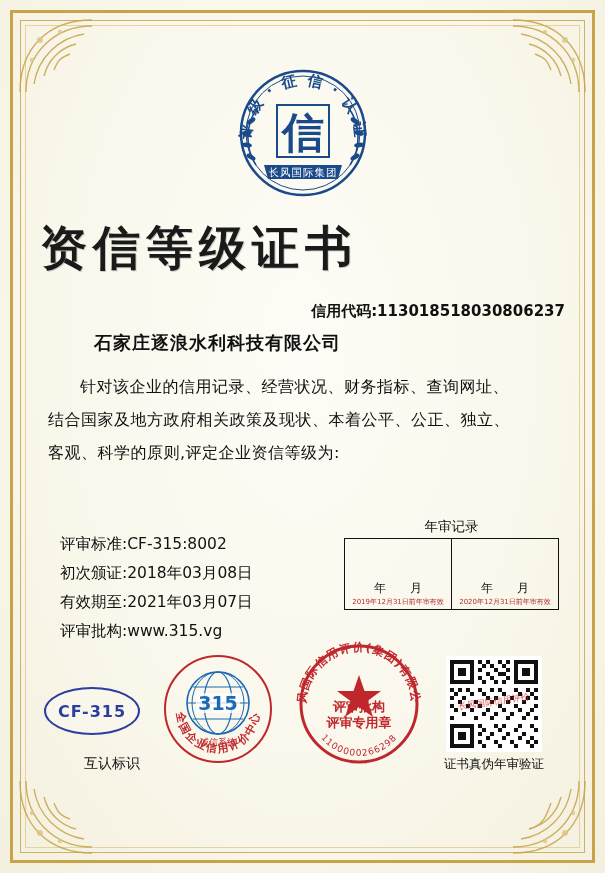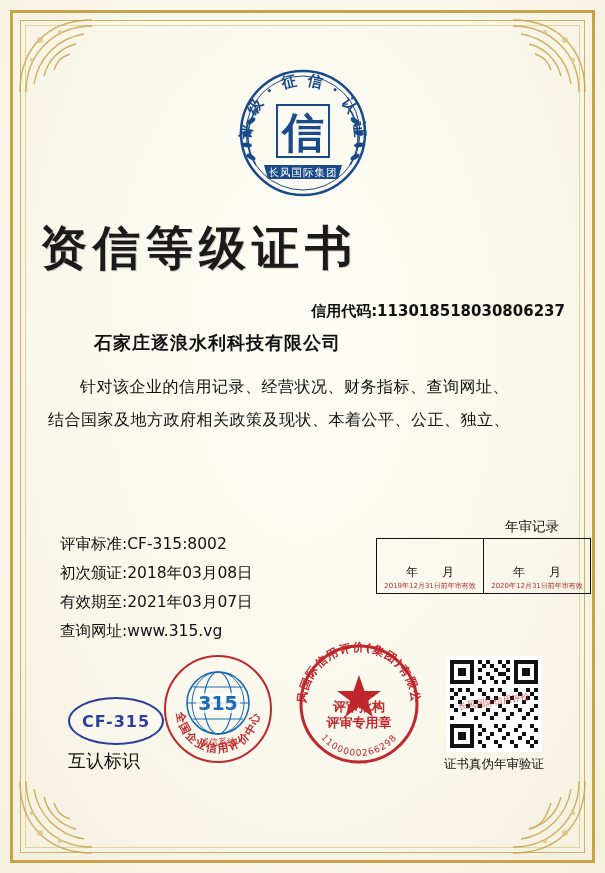--- a/index.html
+++ b/index.html
@@ -155,30 +155,29 @@
   .review-box {
     position: absolute;
     top: 478px;
     right: 6px;
     width: 215px;
   }
   .review-title {
     font-family: Liberation Serif, serif;
     font-size: 13.5px;
     color: #111;
-    text-align: right;
+    text-align: center;
     padding-bottom: 2px;
   }
   .review-table {
     border: 1px solid #111;
     border-collapse: collapse;
     width: 100%;
-    height: 56px;
+    height: 72px;
     table-layout: fixed;
-    margin-left: 32px;
   }
   .review-table td {
     border: 1px solid #111;
     vertical-align: bottom;
     text-align: center;
     position: relative;
     padding: 0;
   }
   .cell-ym {
     font-family: "DejaVu Sans", sans-serif;
@@ -199,30 +198,31 @@
   
   .seal-row {
     position: absolute;
     bottom: 42px;
     left: 0;
     right: 0;
     height: 140px;
   }
   .seal-caption {
     font-family: Liberation Mono, monospace;
-    font-size: 18px;
-    color: #111;
-    margin-top: 4px;
+    font-size: 14px;
+    color: #111;
+    margin-top: 20px;
   }
 
   .cf315 {
     position: absolute;
-    left: 28px;
+    left: 4px;
     bottom: 18px;
     width: 96px;
+    text-align: right;
   }
   .cf315-oval {
     width: 92px; height: 44px;
     border: 2px solid #2c3e9e;
     border-radius: 50%;
     display: flex; align-items: center; justify-content: center;
     font-family: "DejaVu Sans", sans-serif;
     font-size: 16px; font-weight: bold;
     color: #2c3e9e;
     letter-spacing: 1px;
@@ -378,28 +378,29 @@
 
     <div class="cert-title">资信等级证书</div>
 
     <div class="credit-code">信用代码:113018518030806237</div>
 
     <div class="company-name">石家庄逐浪水利科技有限公司</div>
 
     <div class="body-text">
       <p class="indent">针对该企业的信用记录、经营状况、财务指标、查询网址、</p>
       <p>结合国家及地方政府相关政策及现状、本着公平、公正、独立、</p>
+      <p>客观、科学的原则,评定企业资信等级为:</p>
     </div>
 
 
     <div class="info-list">
       <div>评审标准:CF-315:8002</div>
       <div>初次颁证:2018年03月08日</div>
       <div>有效期至:2021年03月07日</div>
-      <div>查询网址:www.315.vg</div>
+      <div>评审批构:www.315.vg</div>
     </div>
 
     <div class="review-box">
       <div class="review-title">年审记录</div>
       <table class="review-table">
         <tbody>
             <tr>
           <td>
             <div class="cell-ym">年 月</div>
             <div class="cell-note">2019年12月31日前年审有效</div>

